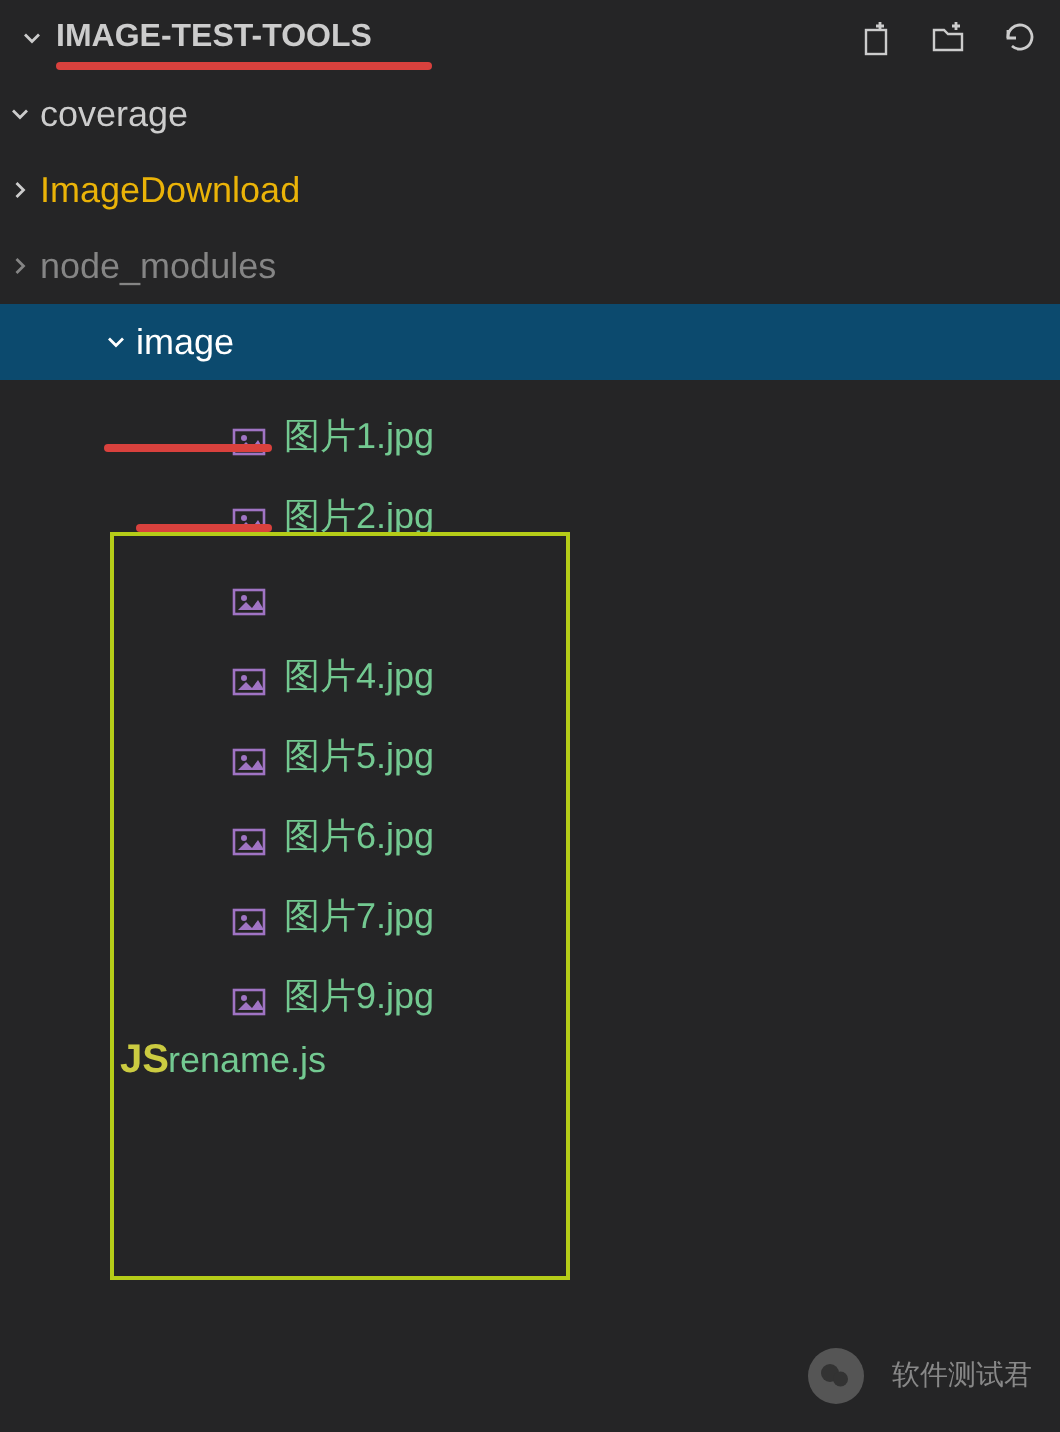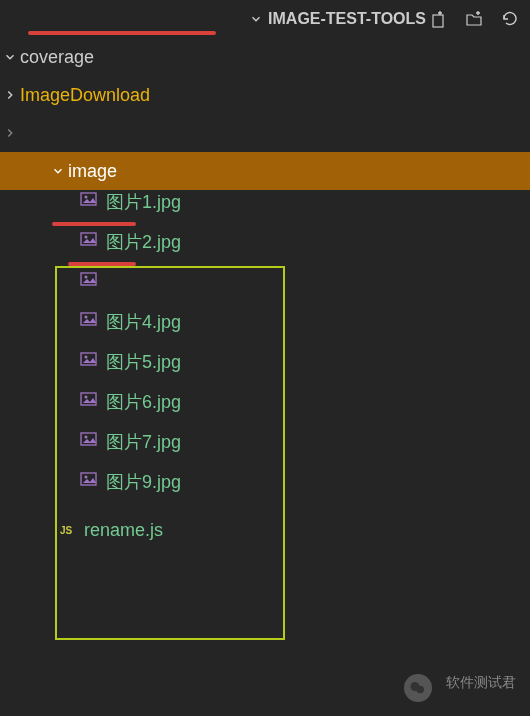--- a/index.html
+++ b/index.html
@@ -25,21 +25,20 @@
       display: flex;
       align-items: center;
       height: 38px;
       padding: 0 8px 0 6px;
     }
     .header-title-wrap {
       display: flex;
       align-items: center;
       flex: 1;
       position: relative;
-      justify-content: flex-end;
     }
     .header-title {
       color: #cccccc;
       font-weight: 600;
       font-size: 16px;
       margin-left: 2px;
     }
     .underline-red {
       position: absolute;
       height: 4px;
@@ -64,21 +63,21 @@
       justify-content: center;
     }
     .tree-row {
       display: flex;
       align-items: center;
       height: 38px;
       position: relative;
       cursor: pointer;
     }
     .tree-row.selected {
-      background: #a16207;
+      background: #0c4a6e;
     }
     .chev {
       width: 20px;
       display: flex;
       justify-content: center;
       color: #cccccc;
       flex-shrink: 0;
     }
     .folder-label {
       color: #cccccc;
@@ -90,23 +89,23 @@
     .folder-label.selected {
       color: #ffffff;
     }
     .dim {
       color: #858585;
     }
     .indent-1 { }
     .indent-2 { padding-left: 48px; }
     .file-row {
       display: flex;
-      align-items: flex-start;
+      align-items: flex-end;
       height: 40px;
-      padding-left: 80px;
+      padding-left: 116px;
       cursor: pointer;
     }
     .file-icon {
       width: 18px;
       height: 18px;
       margin-right: 8px;
       flex-shrink: 0;
     }
     .file-label {
       color: #73c991;
@@ -125,21 +124,21 @@
     .js-row {
       display: flex;
       align-items: center;
       height: 40px;
       padding-left: 60px;
       cursor: pointer;
     }
     .js-icon {
       color: #cbcb41;
       font-weight: 700;
-      font-size: 10px;
+      font-size: 20px;
       width: 24px;
       flex-shrink: 0;
     }
     .js-label {
       color: #73c991;
       font-size: 18px;
     }
     .rename-underline {
       top: 222px;
       left: 52px;
@@ -148,21 +147,21 @@
     .image-underline {
       top: 262px;
       left: 68px;
       width: 68px;
     }
     .watermark {
       position: absolute;
       right: 14px;
       bottom: 14px;
       display: flex;
-      align-items: flex-start;
+      align-items: center;
       gap: 14px;
       color: #888;
       font-size: 14px;
     }
     .wm-circle {
       width: 28px;
       height: 28px;
       border-radius: 50%;
       background: #555;
       display: flex;
@@ -225,20 +224,21 @@
     </span>
     <span class="folder-label green">ImageDownload</span>
   </div>
 
   <div class="tree-row indent-1">
     <span class="chev">
       <svg width="14" height="14" viewBox="0 0 16 16">
           <path d="M6 4 L10 8 L6 12" stroke="#858585" stroke-width="1.6" fill="none"></path>
         </svg>
     </span>
+    <span class="folder-label dim">node_modules</span>
   </div>
 
   <div class="underline-red rename-underline"></div>
 
   <div class="tree-row indent-2 selected">
     <span class="chev">
       <svg width="14" height="14" viewBox="0 0 16 16">
           <path d="M4 6 L8 10 L12 6" stroke="#fff" stroke-width="1.6" fill="none"></path>
         </svg>
     </span>

